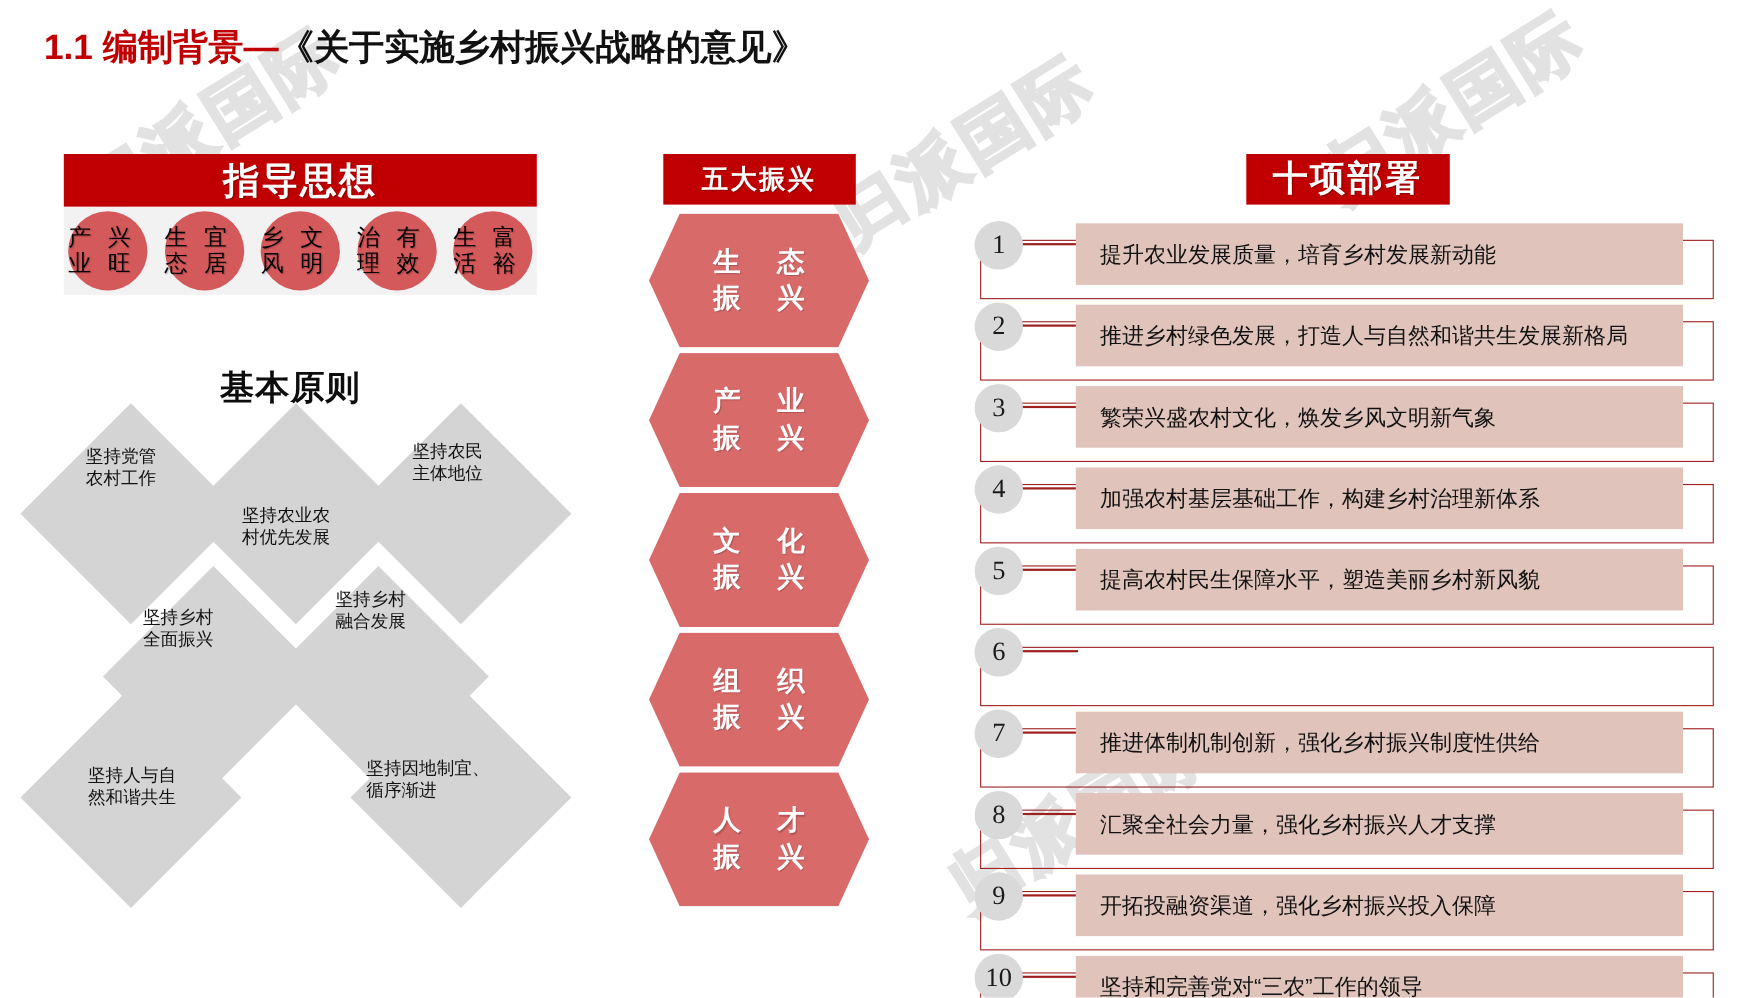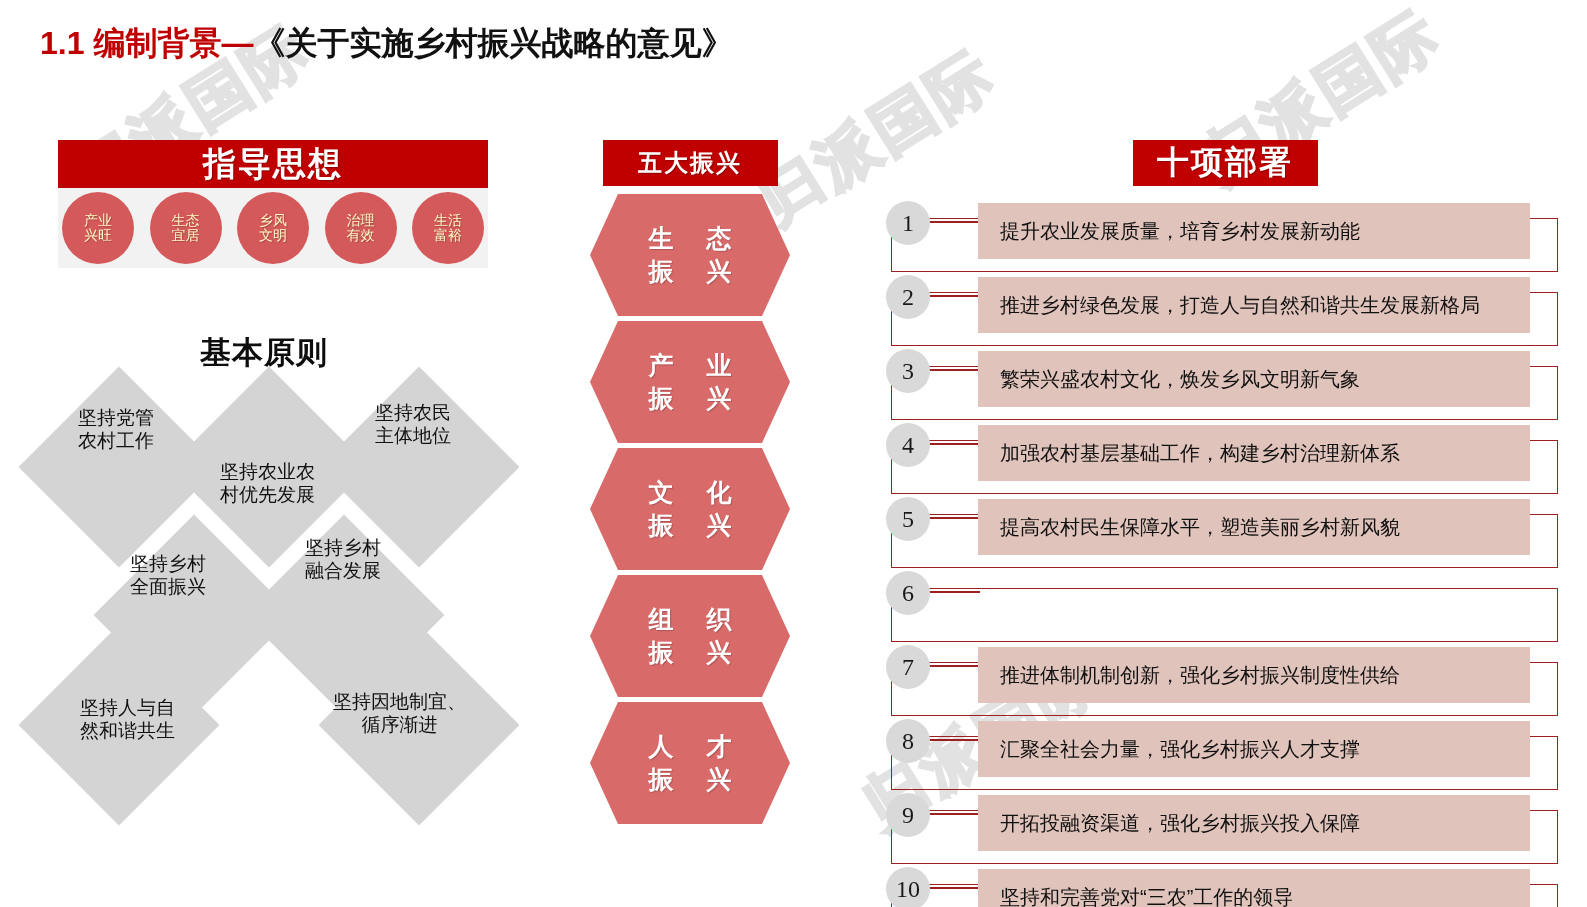--- a/index.html
+++ b/index.html
@@ -84,27 +84,26 @@
     align-items: center;
     justify-content: space-between;
     padding: 0 4px;
     box-sizing: border-box;
   }
   .guide-circle {
     width: 72px;
     height: 72px;
     border-radius: 50%;
     background: #d4595b;
-    color: #fef9c3;
+    color: #000000;
     display: flex;
-    flex-direction: column;
     align-items: center;
     justify-content: center;
     font-family: "Liberation Serif", "DejaVu Serif", serif;
-    font-size: 14px;
+    font-size: 21px;
     line-height: 1.08;
     text-shadow: 1px 1px 1px rgba(0,0,0,.22);
   }
 
   
   #principles {
     position: absolute;
     left: 40px;
     top: 324px;
     width: 500px;
@@ -123,26 +122,25 @@
   }
   .diamond {
     position: absolute;
     width: 142px;
     height: 142px;
     background: #d4d4d4;
     transform: rotate(45deg);
   }
   .dia-label {
     position: absolute;
-    font-size: 19px;
+    font-size: 16px;
     line-height: 1.22;
     color: #111111;
     white-space: nowrap;
     z-index: 4;
-    text-align: center;
   }
 
   
   #five-block {
     position: absolute;
     left: 590px;
     top: 140px;
     width: 200px;
     z-index: 3;
   }

